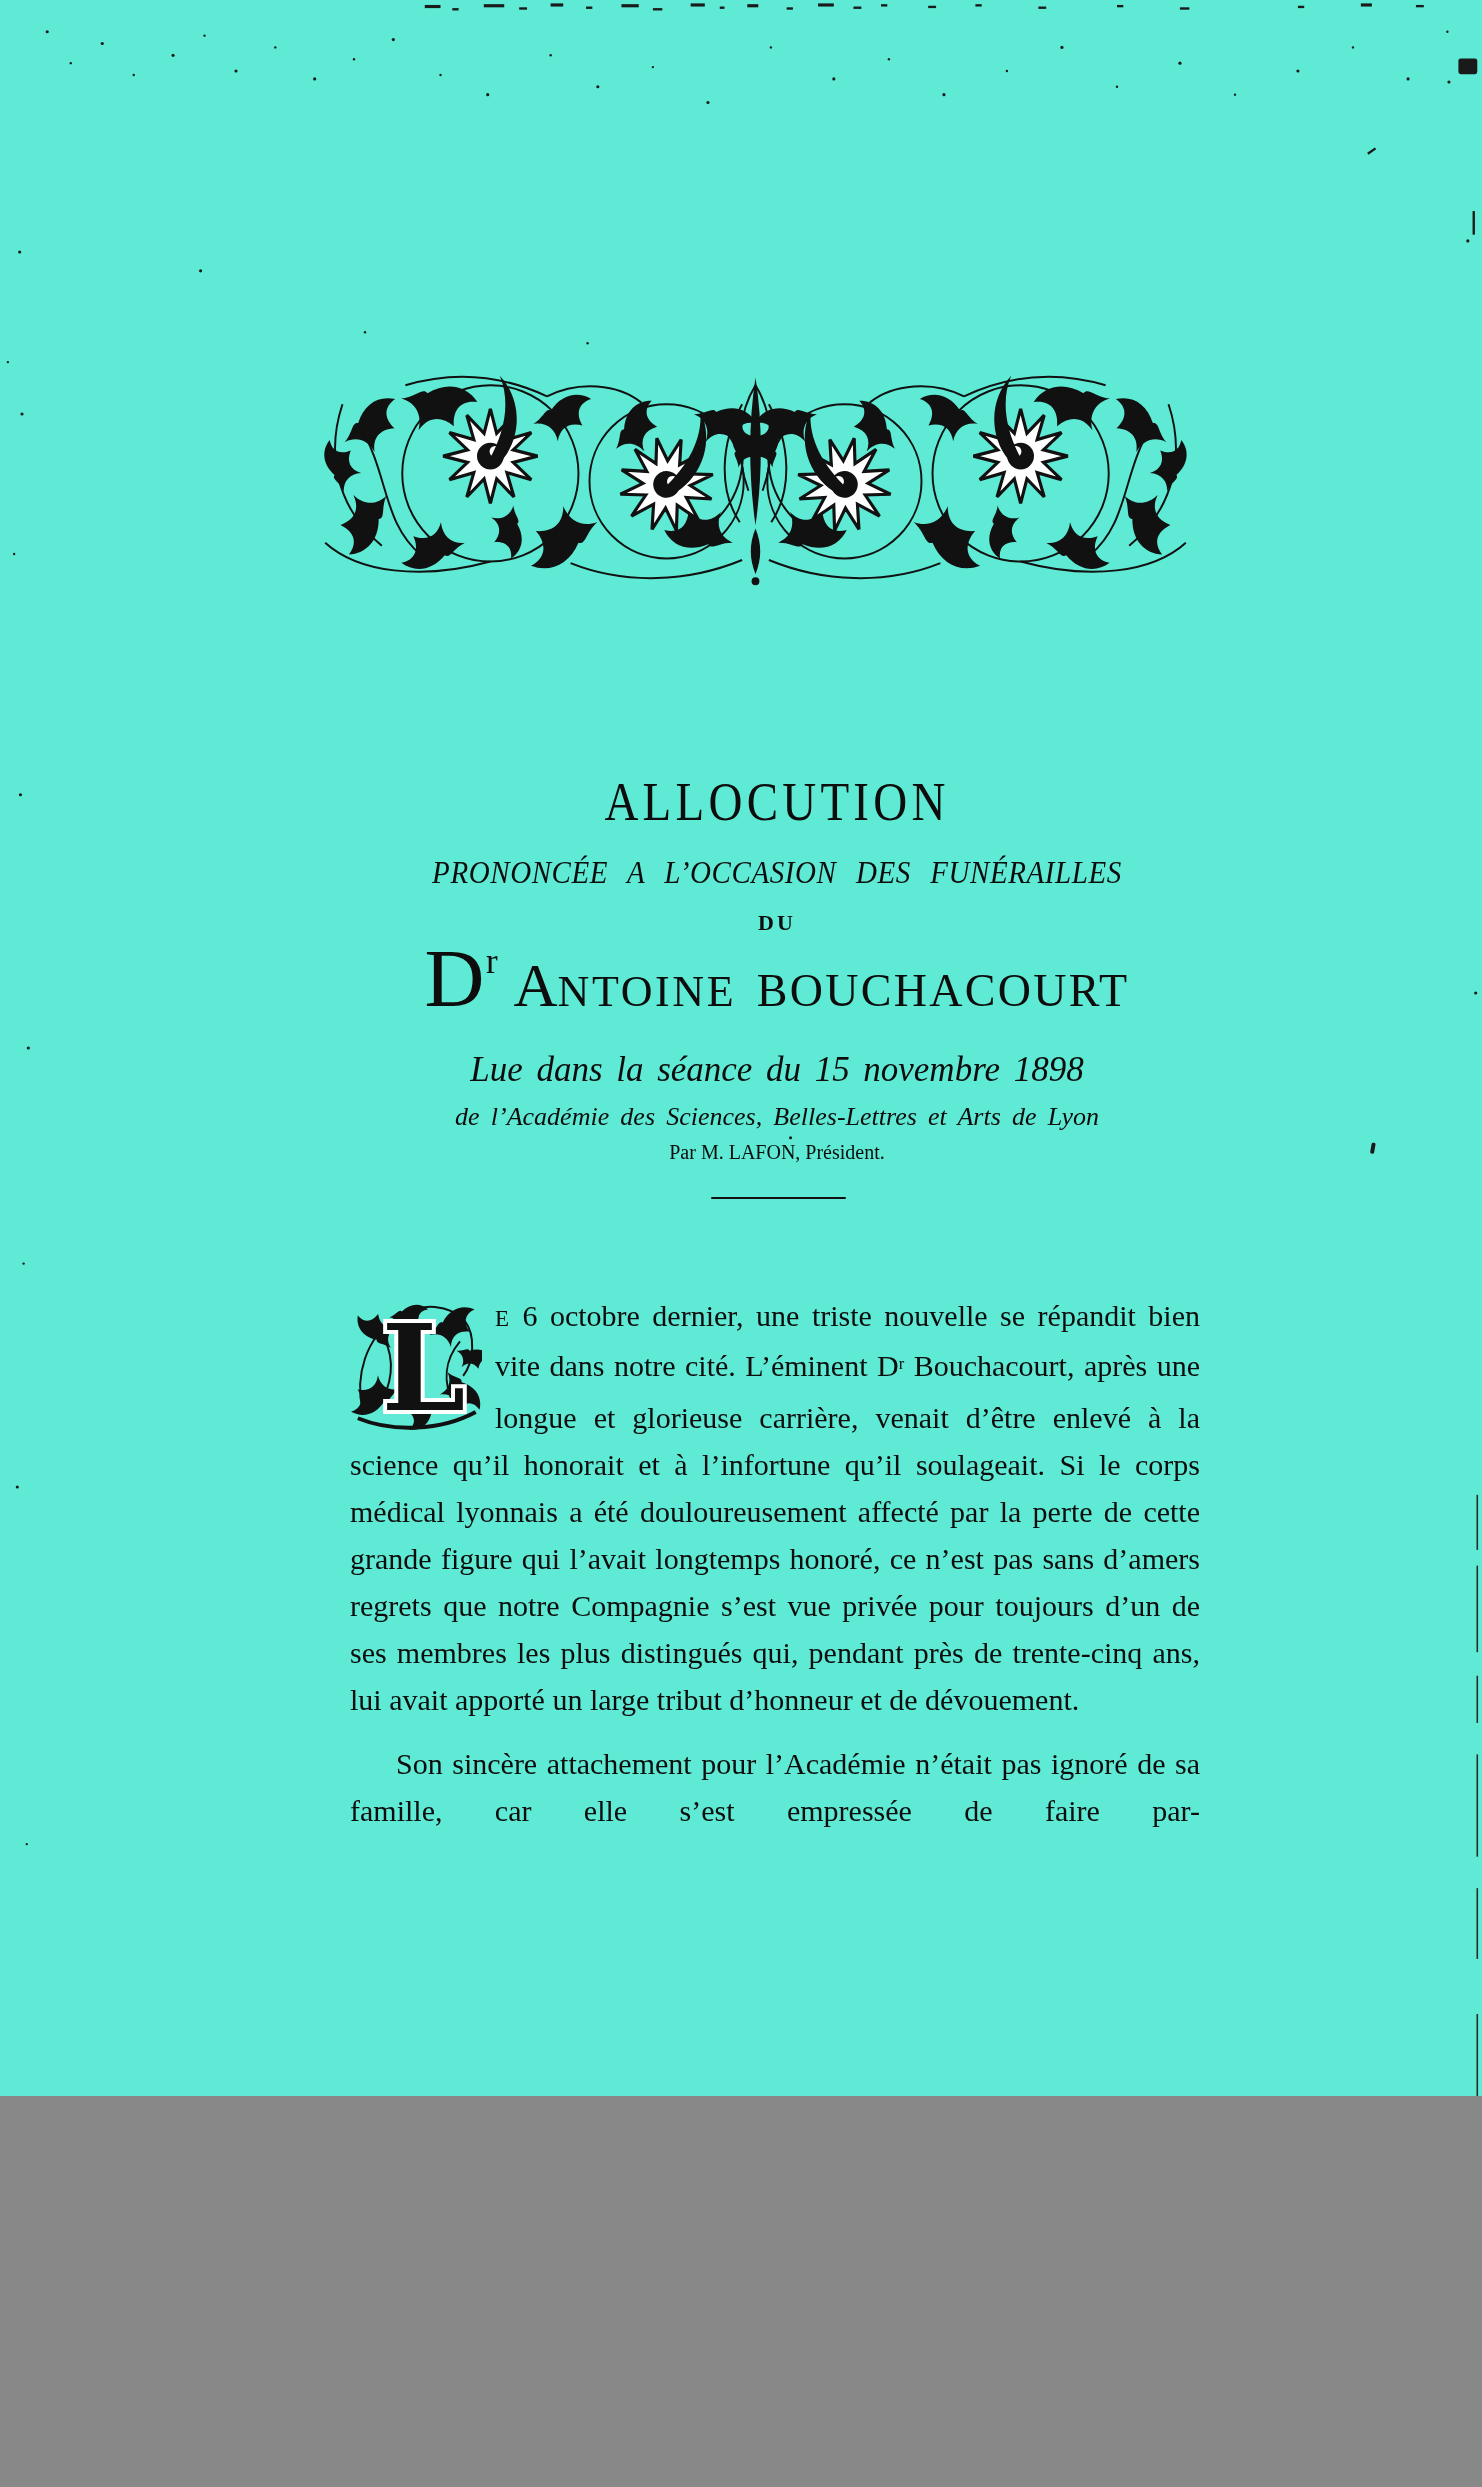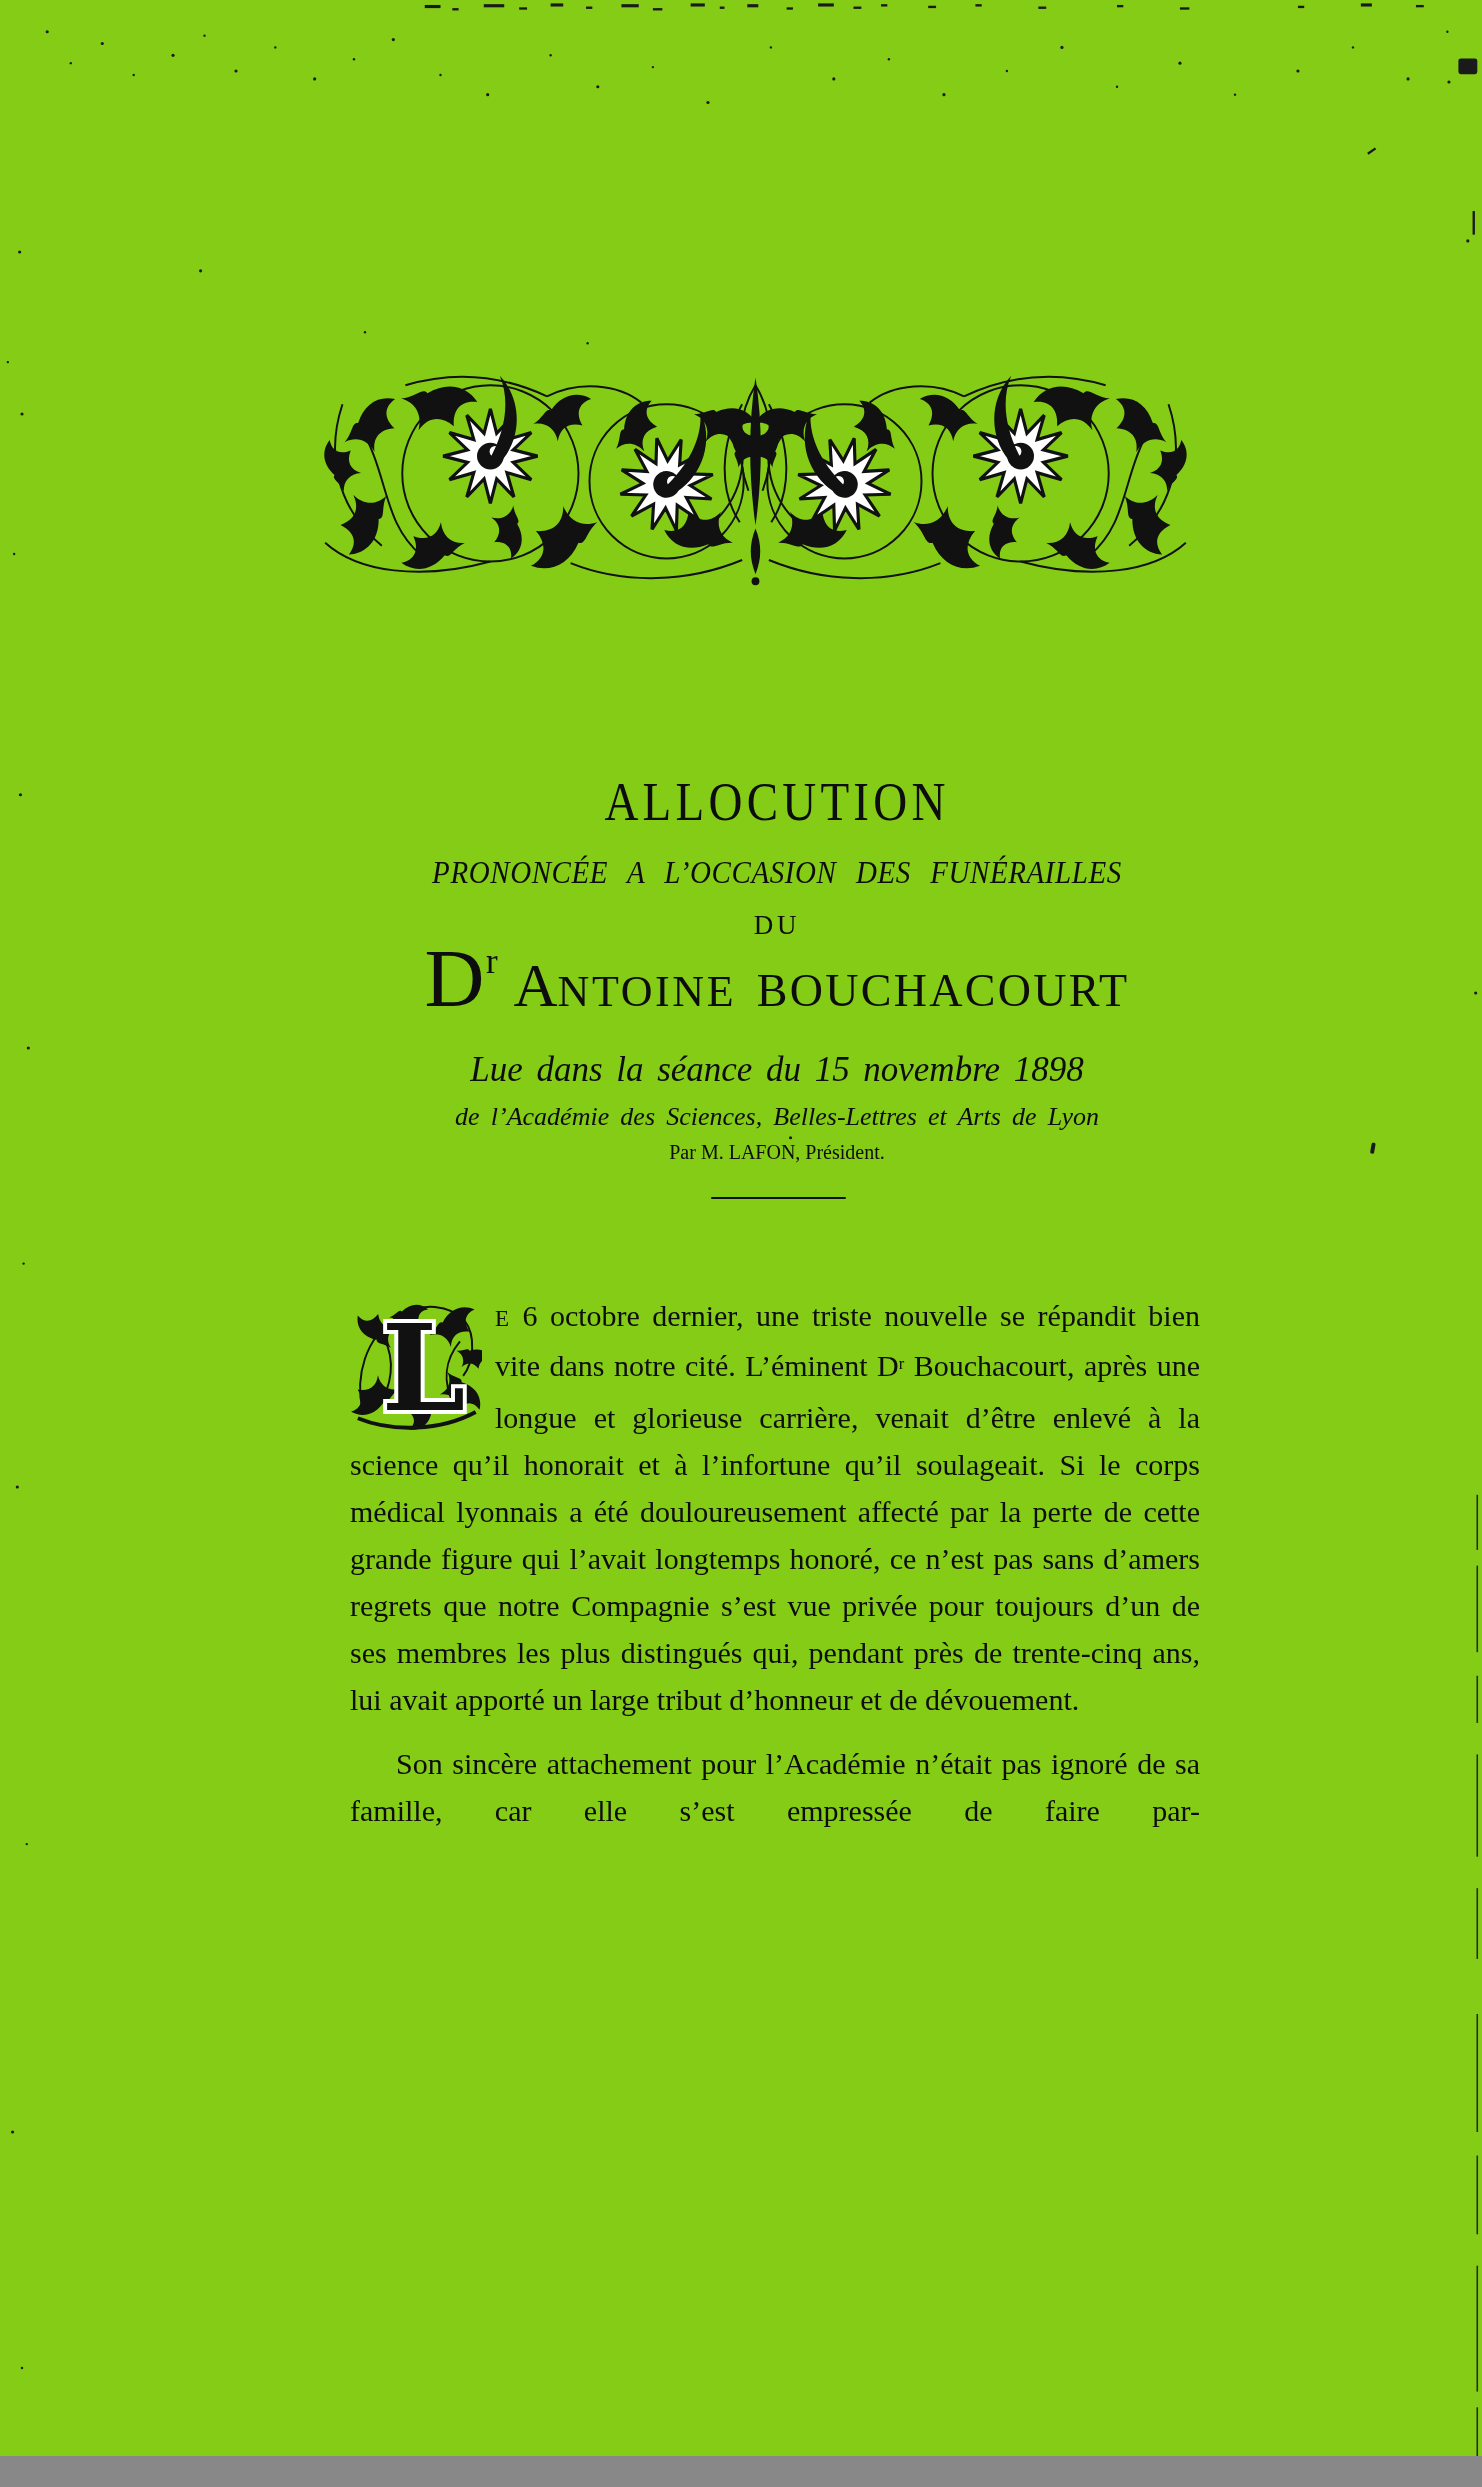--- a/index.html
+++ b/index.html
@@ -1,32 +1,32 @@
 <!DOCTYPE html>
 <html style="font-size:12.6px"><head>
 <meta charset="utf-8">
 <style>
   html,body{margin:0;padding:0;background:#888;}
   .page{
-    position:relative; width:1482px; height:2456px; background:#84cc16;
+    position:relative; width:1482px; height:2096px; background:#5eead4;
     font-family:"Liberation Serif","DejaVu Serif",serif; color:#0d0d0d;
     overflow:hidden; margin:0 auto;
   }
   .abs-center{position:absolute; left:777px; transform:translateX(-50%); white-space:nowrap;}
   .headpiece-wrap{position:absolute; left:311px; top:356px; width:889px; height:238px;}
   .headpiece-wrap svg{width:100%; height:100%;}
   svg{fill:#111;}
   .st{fill:none; stroke:#111; stroke-width:2.5px;}
   .st-thick{fill:none; stroke:#111; stroke-width:5px;}
 
   .main-title{top:770px; font-size:47px; letter-spacing:0.09em;
     transform:translateX(-50%) scaleY(1.16); transform-origin:50% 0;}
   .subtitle{top:855px; font-size:29px; font-style:italic; letter-spacing:0.02em; word-spacing:0.4em;
     transform:translateX(-50%) scaleY(1.08); transform-origin:50% 0;}
-  .du-label{top:910px; font-size:27px; letter-spacing:0.14em;}
+  .du-label{top:910px; font-size:22px; letter-spacing:0.14em;font-weight:bold;}
   .name-line{top:930px;}
   .name-line .d-initial{font-size:83px;}
   .name-line .d-sup{font-size:35px; position:relative; top:-0.95em; margin-left:1.6px;}
   .name-line .forename{margin-left:15.7px;}
   .name-line .forename-initial{font-size:61px;}
   .name-line .forename-rest{font-size:44px; letter-spacing:0.06em;margin-top:20px;}
   .name-line .surname{font-size:46px; letter-spacing:0.05em; margin-left:20.5px;}
   .reading-line{top:1050px; font-size:35px; font-style:italic; word-spacing:0.14em;}
   .academy-line{top:1102px; font-size:26px; font-style:italic; word-spacing:0.18em;}
   .speaker-line{top:1141px; font-size:20px;}

